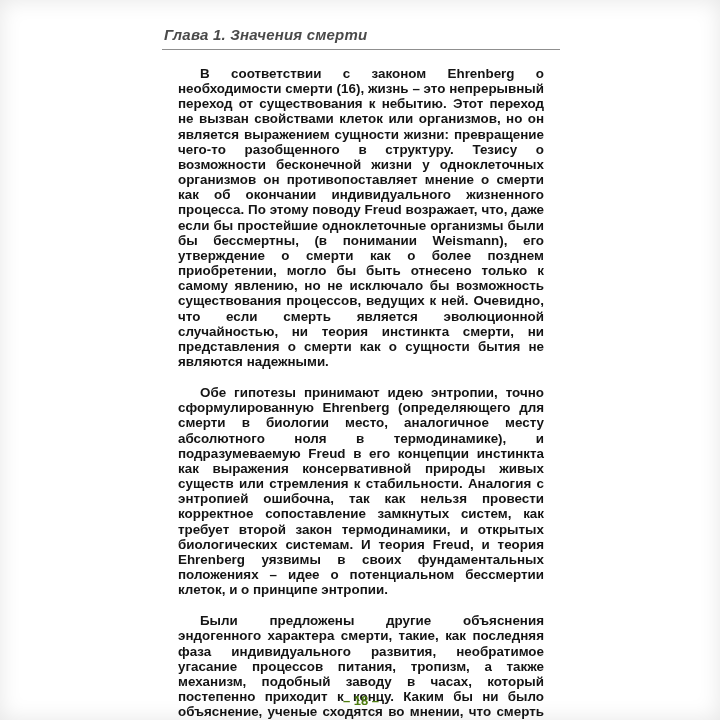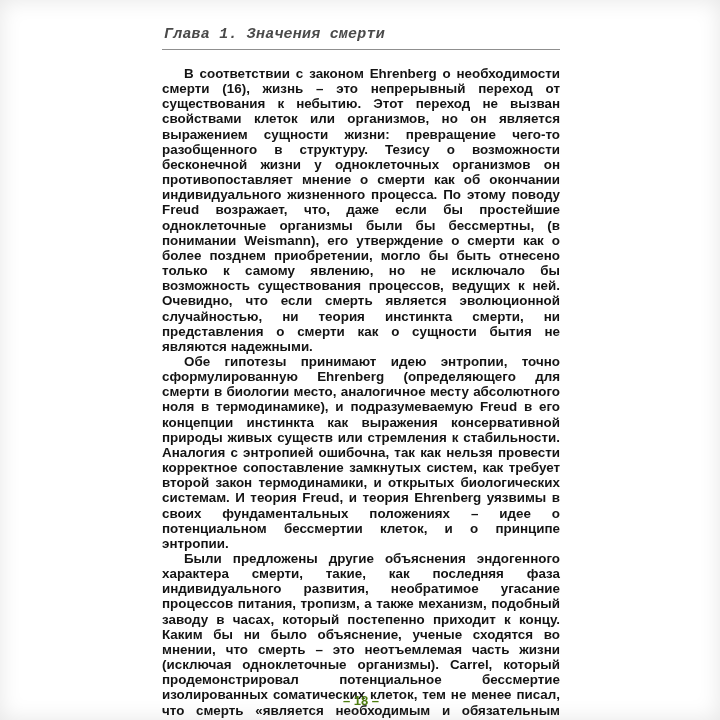--- a/index.html
+++ b/index.html
@@ -16,35 +16,35 @@
     box-sizing: border-box;
     background: #ffffff;
     box-shadow: inset 0 0 22px rgba(0,0,0,0.10);
     padding: 26px 160px 0 162px;
     font-family: "Liberation Sans", sans-serif;
   }
   .chapter-header {
     margin-bottom: 16px;
   }
   .chapter-title {
-    font-family: Liberation Mono, monospace;
+    font-family: Liberation Sans, sans-serif;
     font-style: italic;
     font-weight: bold;
     font-size: 15px;
     color: #4a4a4a;
     letter-spacing: 0.2px;
     padding-left: 2px;
   }
   .header-rule {
     margin-top: 6px;
     border-bottom: 1.5px solid #8f8f8f;
     width: 100%;
   }
   .body-text p {
-    margin: 0;
+    margin: 16px;
     text-indent: 22px;
     text-align: justify;
     font-family: "Liberation Sans", sans-serif;
     font-weight: bold;
     font-size: 13.4px;
     line-height: 15.15px;
     color: #141414;
   }
   .page-footer {
     position: absolute;

